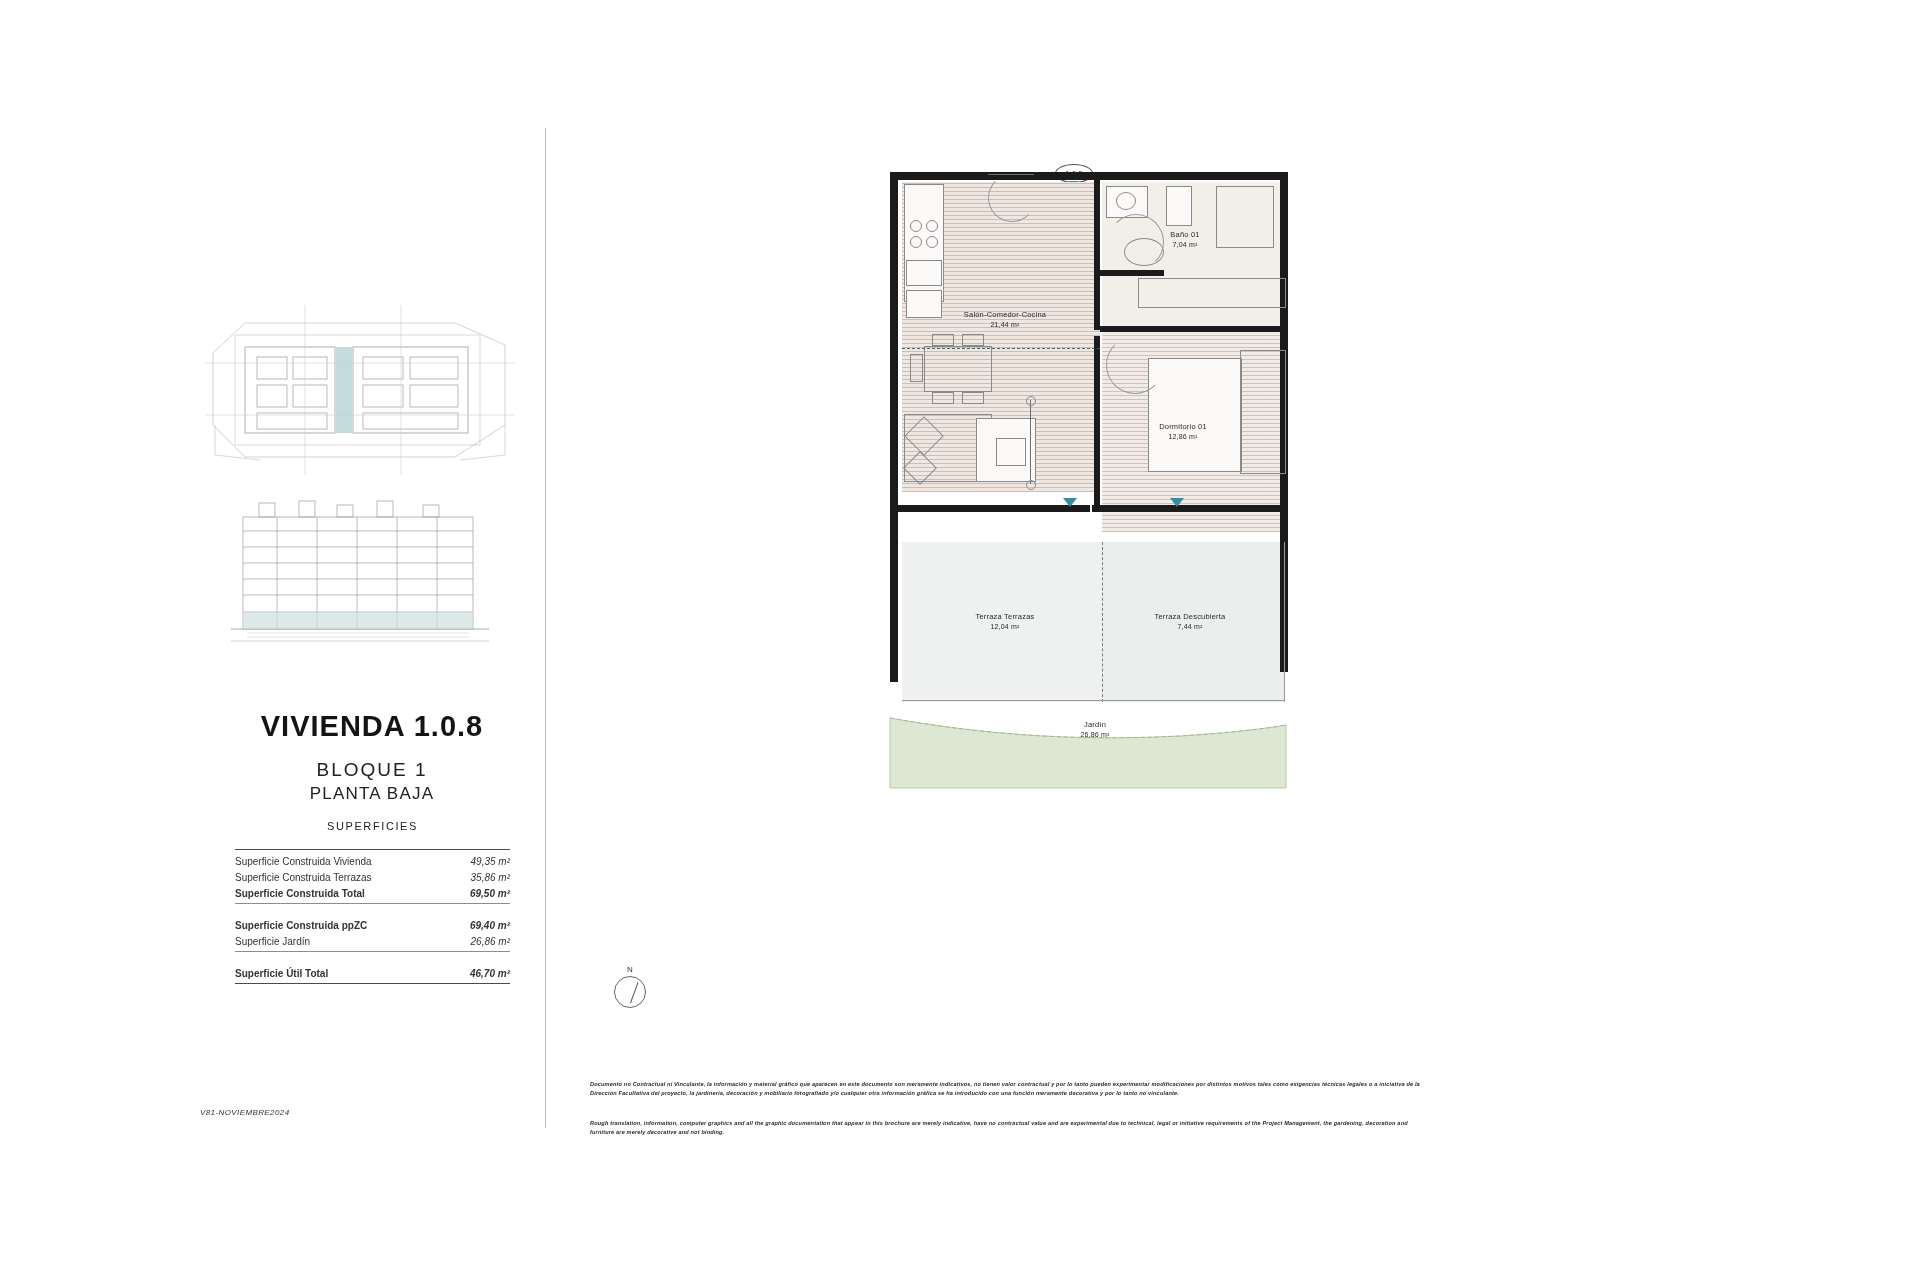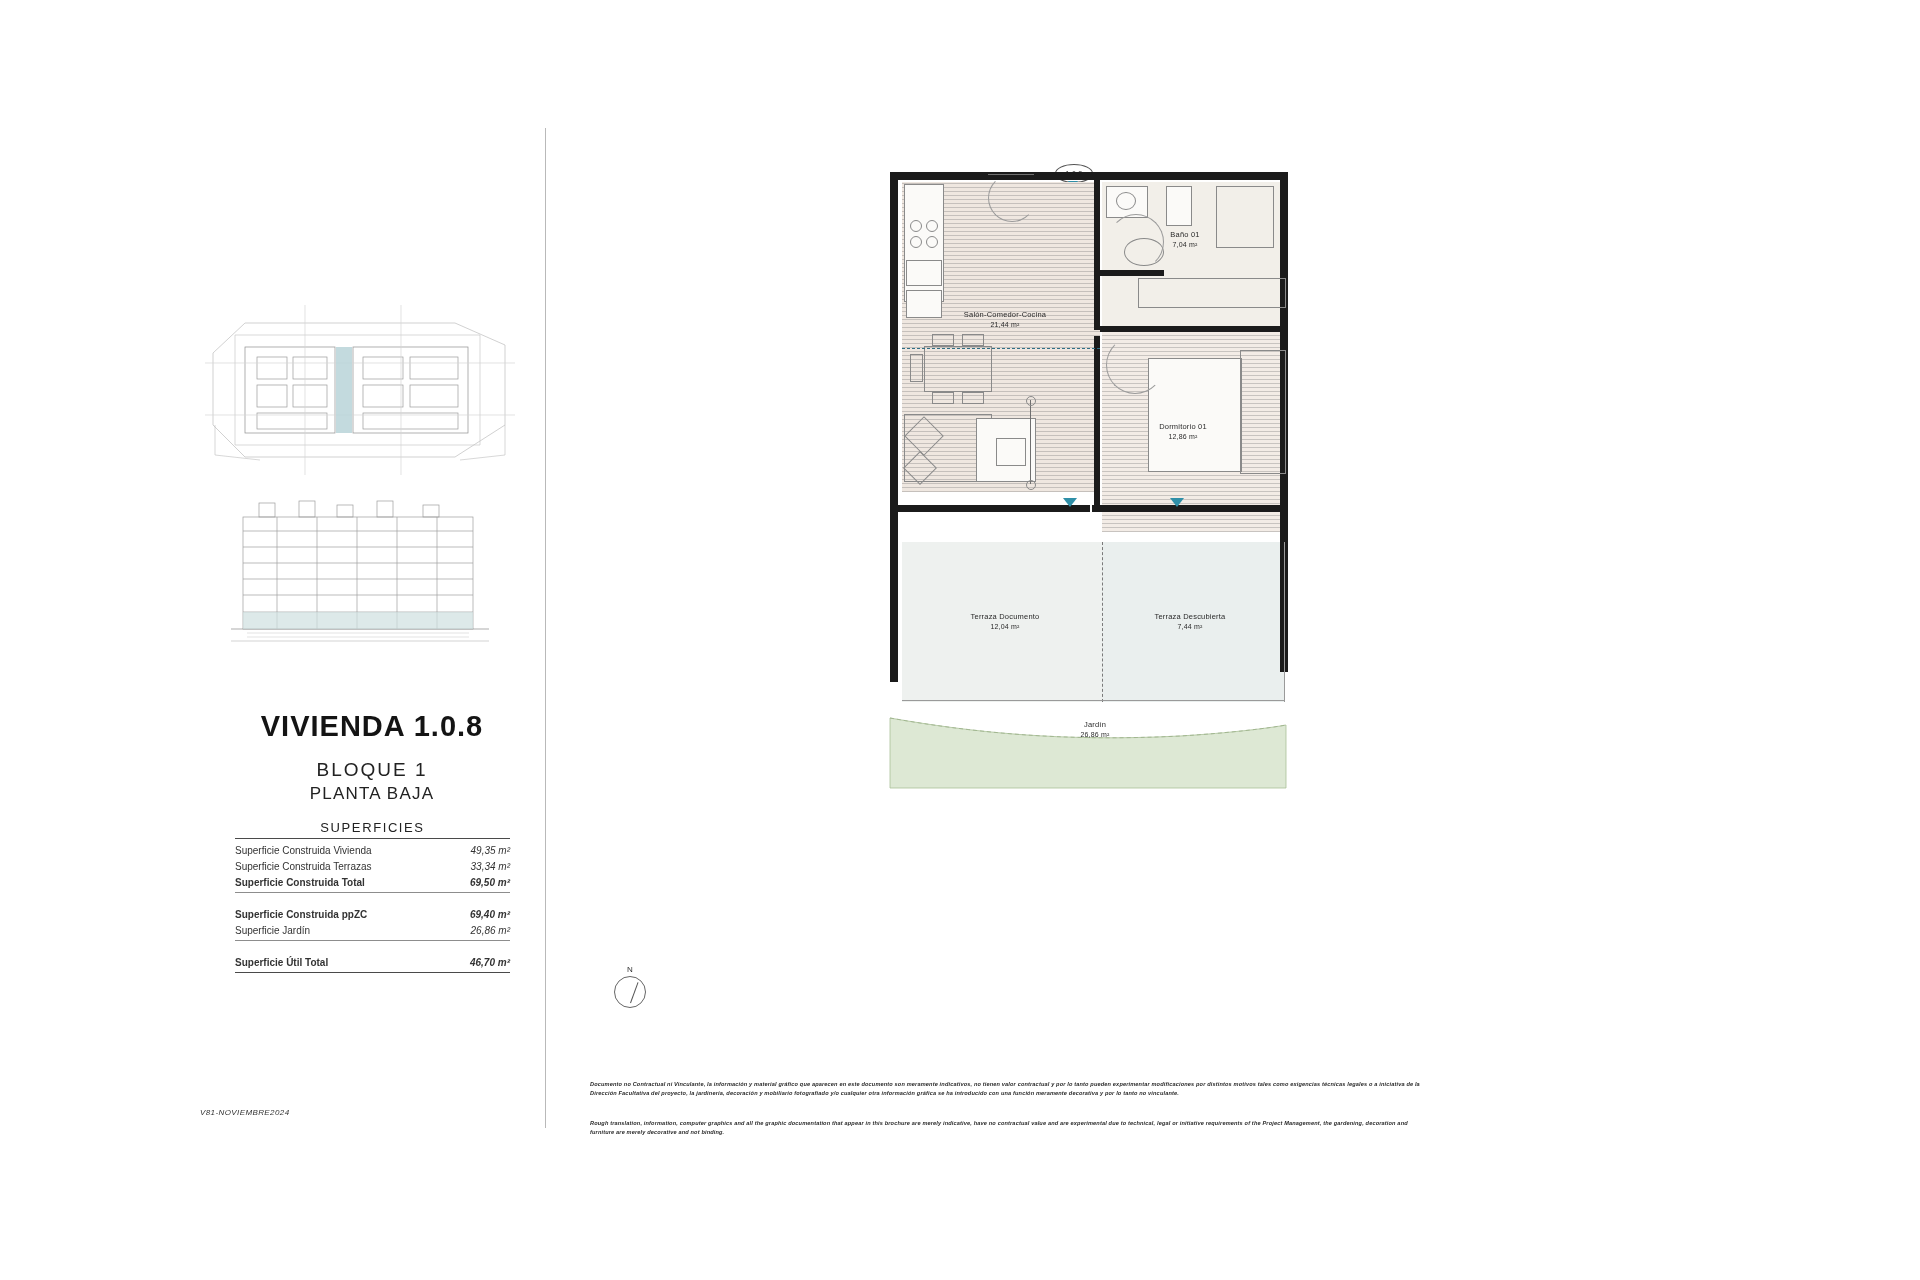--- a/index.html
+++ b/index.html
@@ -28,22 +28,22 @@
   .title-block{position:absolute;left:232px;top:710px;width:280px;text-align:center;}
   .viv-title{
     font-size:29px;font-weight:bold;letter-spacing:1px;color:#141414;
     font-family:"Liberation Sans", sans-serif;margin:0 0 14px 0;
   }
   .bloque{font-size:19px;letter-spacing:2px;color:#222;margin:0;line-height:1.35;}
   .planta{font-size:17px;letter-spacing:1.2px;color:#222;margin:0;line-height:1.35;}
 
   .surf-wrap{position:absolute;left:235px;top:820px;width:275px;}
   .surf-head{
-    text-align:center;font-size:13px;letter-spacing:1.6px;color:#222;
-    padding-bottom:3px;border-bottom:1px solid #4a4a4a;
+    text-align:center;font-size:11px;letter-spacing:1.6px;color:#222;
+    padding-bottom:17px;border-bottom:1px solid #4a4a4a;
   }
   .surf-row{
     display:flex;justify-content:space-between;font-size:10px;color:#333;
     padding:3.5px 0 1.5px 0;
   }
   .surf-row.first{padding-top:6px;}
   .surf-row .lbl{white-space:nowrap;}
   .surf-row .val{white-space:nowrap;font-style:italic;}
   .surf-row.bold .lbl,.surf-row.bold .val{font-weight:bold;}
   .rule{height:1px;background:#4a4a4a;margin-top:2px;}
@@ -218,21 +218,21 @@
 
   <div class="surf-wrap">
     <div class="surf-head">SUPERFICIES</div>
 
     <div class="surf-row first">
       <span class="lbl">Superficie Construida Vivienda</span>
       <span class="val">49,35 m²</span>
     </div>
     <div class="surf-row">
       <span class="lbl">Superficie Construida Terrazas</span>
-      <span class="val">33,34 m²</span>
+      <span class="val">35,86 m²</span>
     </div>
     <div class="surf-row bold">
       <span class="lbl">Superficie Construida Total</span>
       <span class="val">69,50 m²</span>
     </div>
     <div class="rule thin"></div>
 
     <div class="gap"></div>
 
     <div class="surf-row bold">
@@ -343,21 +343,21 @@
     </div>
     <div class="rlabel" style="left:250px;top:80px;width:110px;">
       <span class="a">Baño 01</span>
       <span class="m">7,04 m²</span>
     </div>
     <div class="rlabel" style="left:248px;top:272px;width:110px;">
       <span class="a">Dormitorio 01</span>
       <span class="m">12,86 m²</span>
     </div>
     <div class="rlabel" style="left:60px;top:462px;width:130px;">
-      <span class="a">Terraza Documento</span>
+      <span class="a">Terraza Terrazas</span>
       <span class="m">12,04 m²</span>
     </div>
     <div class="rlabel" style="left:250px;top:462px;width:120px;">
       <span class="a">Terraza Descubierta</span>
       <span class="m">7,44 m²</span>
     </div>
     <div class="rlabel" style="left:160px;top:570px;width:110px;">
       <span class="a">Jardín</span>
       <span class="m">26,86 m²</span>
     </div>

